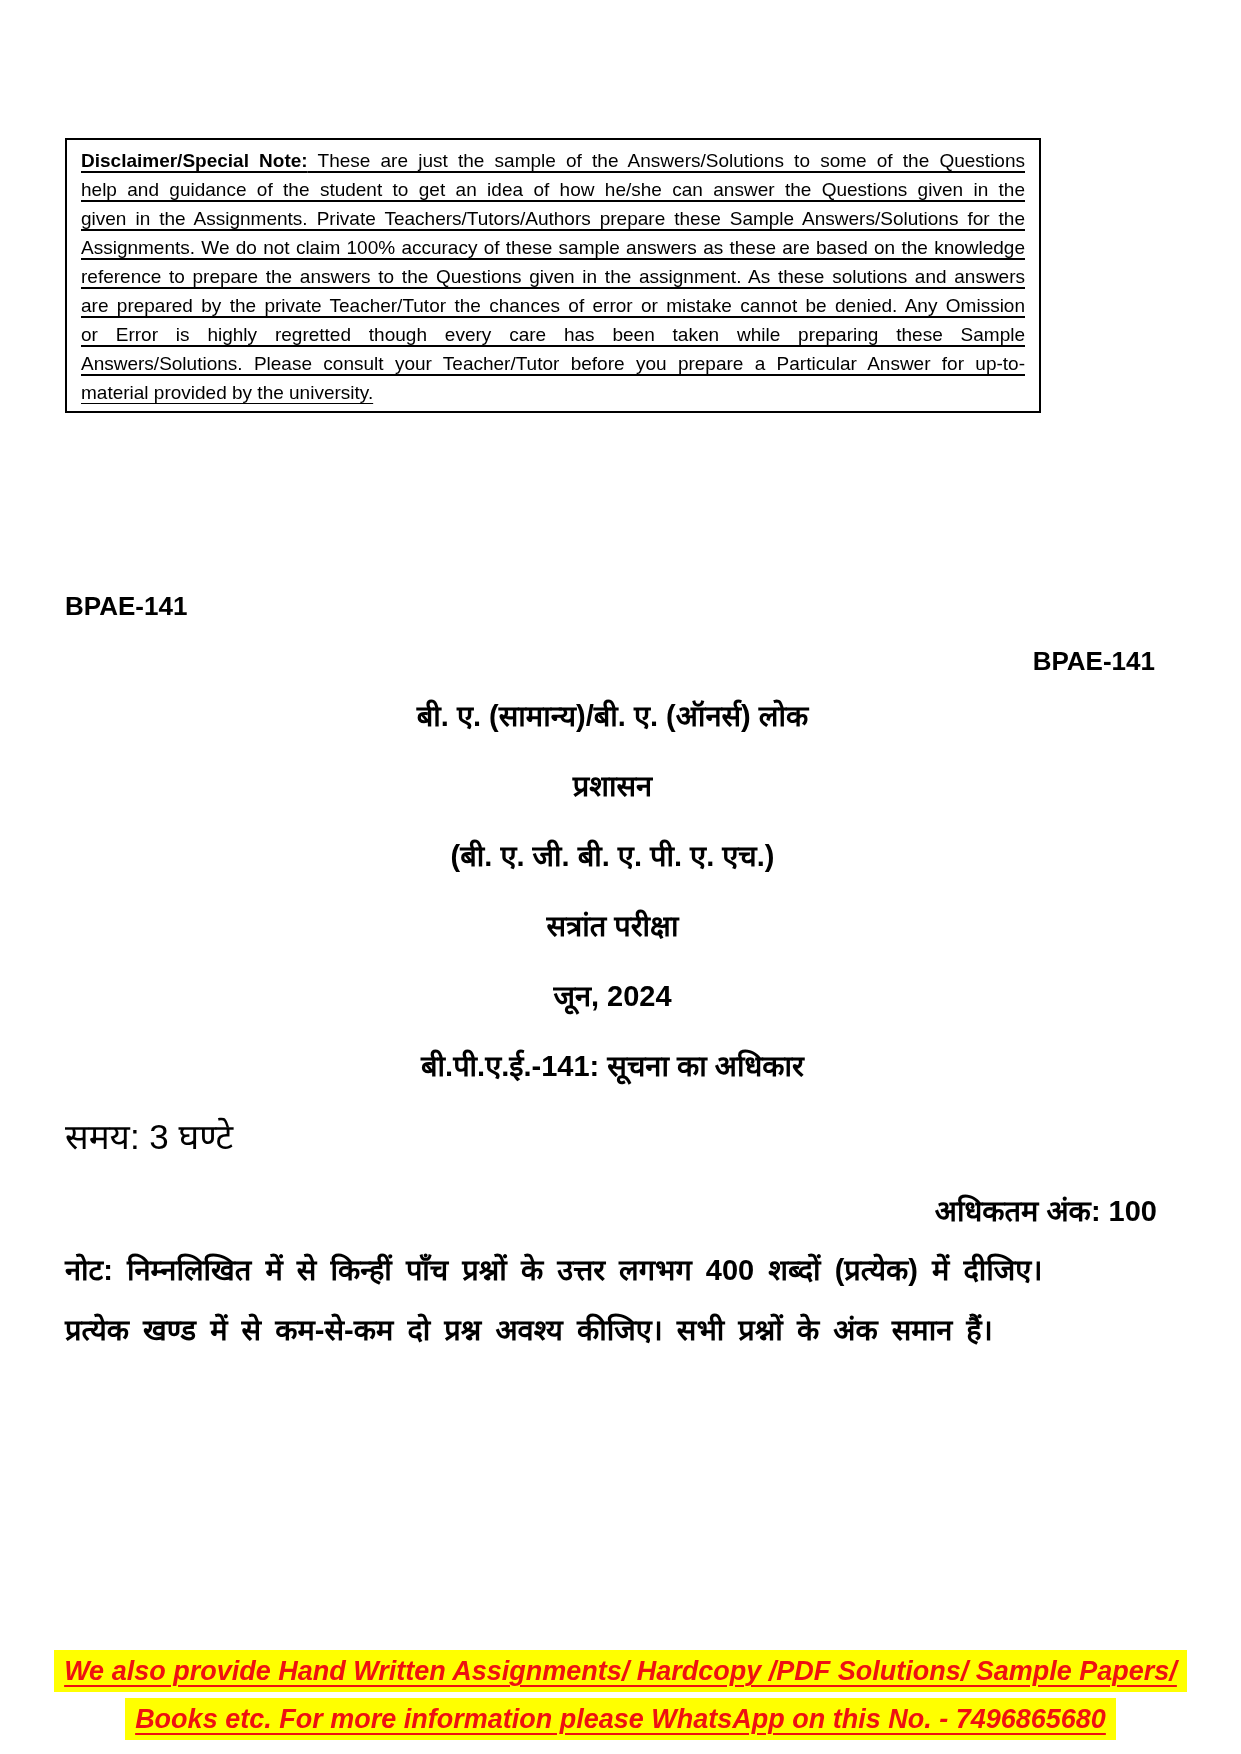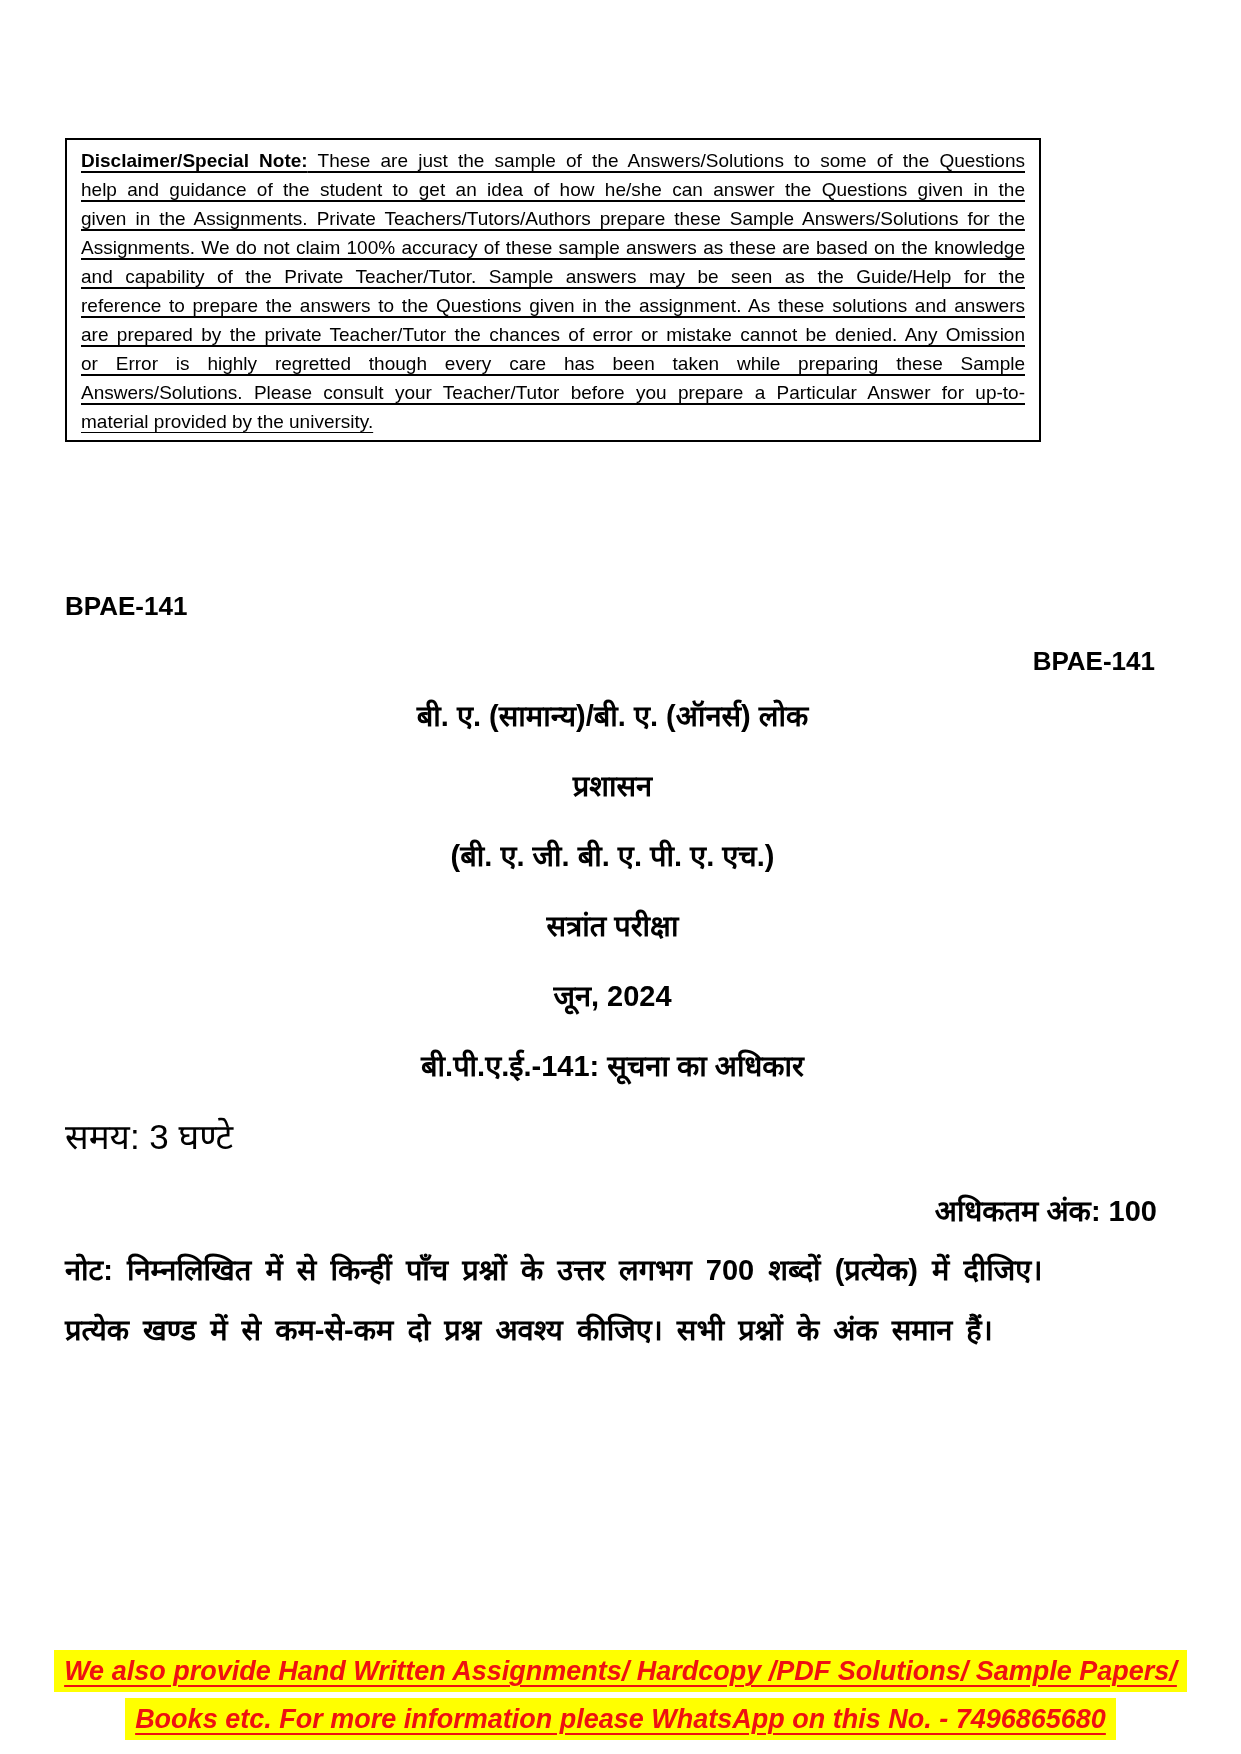--- a/index.html
+++ b/index.html
@@ -78,21 +78,20 @@
 </head>
 <body>
 
 <div class="page">
 
   <div class="disclaimer-box">
     <div class="disc-line"><span class="disc-label">Disclaimer/Special Note:</span><span> These are just the sample of the Answers/Solutions to some of the Questions</span></div>
     <div class="disc-line">help and guidance of the student to get an idea of how he/she can answer the Questions given in the</div>
     <div class="disc-line">given in the Assignments. Private Teachers/Tutors/Authors prepare these Sample Answers/Solutions for the</div>
     <div class="disc-line">Assignments. We do not claim 100% accuracy of these sample answers as these are based on the knowledge</div>
-    <div class="disc-line">and capability of the Private Teacher/Tutor. Sample answers may be seen as the Guide/Help for the</div>
     <div class="disc-line">reference to prepare the answers to the Questions given in the assignment. As these solutions and answers</div>
     <div class="disc-line">are prepared by the private Teacher/Tutor the chances of error or mistake cannot be denied. Any Omission</div>
     <div class="disc-line">or Error is highly regretted though every care has been taken while preparing these Sample</div>
     <div class="disc-line">Answers/Solutions. Please consult your Teacher/Tutor before you prepare a Particular Answer for up-to-</div>
     <div class="disc-line last">material provided by the university.</div>
   </div>
 
   <div class="code-left">BPAE-141</div>
   <div class="code-right">BPAE-141</div>
 
@@ -101,20 +100,20 @@
     <div class="title-line">प्रशासन</div>
     <div class="title-line">(बी. ए. जी. बी. ए. पी. ए. एच.)</div>
     <div class="title-line">सत्रांत परीक्षा</div>
     <div class="title-line">जून, 2024</div>
     <div class="title-line">बी.पी.ए.ई.-141: सूचना का अधिकार</div>
   </div>
 
   <div class="time-label">समय: 3 घण्टे</div>
   <div class="marks-label">अधिकतम अंक: 100</div>
 
-  <div class="note-para">नोट: निम्नलिखित में से किन्हीं पाँच प्रश्नों के उत्तर लगभग 700 शब्दों (प्रत्येक) में दीजिए। प्रत्येक खण्ड में से कम-से-कम दो प्रश्न अवश्य कीजिए। सभी प्रश्नों के अंक समान हैं।</div>
+  <div class="note-para">नोट: निम्नलिखित में से किन्हीं पाँच प्रश्नों के उत्तर लगभग 400 शब्दों (प्रत्येक) में दीजिए। प्रत्येक खण्ड में से कम-से-कम दो प्रश्न अवश्य कीजिए। सभी प्रश्नों के अंक समान हैं।</div>
 
   <div class="footer">
     <div class="footer-line"><span class="footer-hl">We also provide Hand Written Assignments/ Hardcopy /PDF Solutions/ Sample Papers/</span></div>
     <div class="footer-line"><span class="footer-hl">Books etc. For more information please WhatsApp on this No. - 7496865680</span></div>
   </div>
 
 </div>
 
 </body></html>

